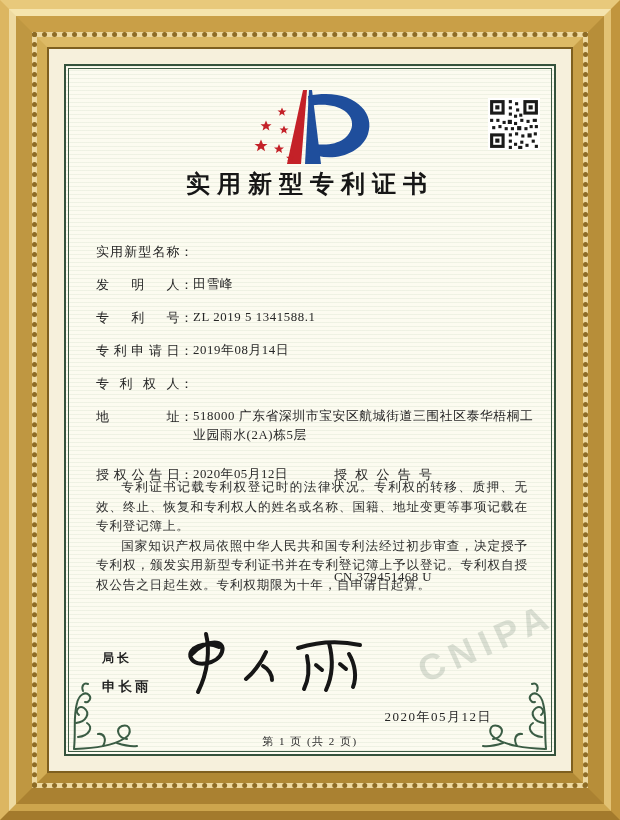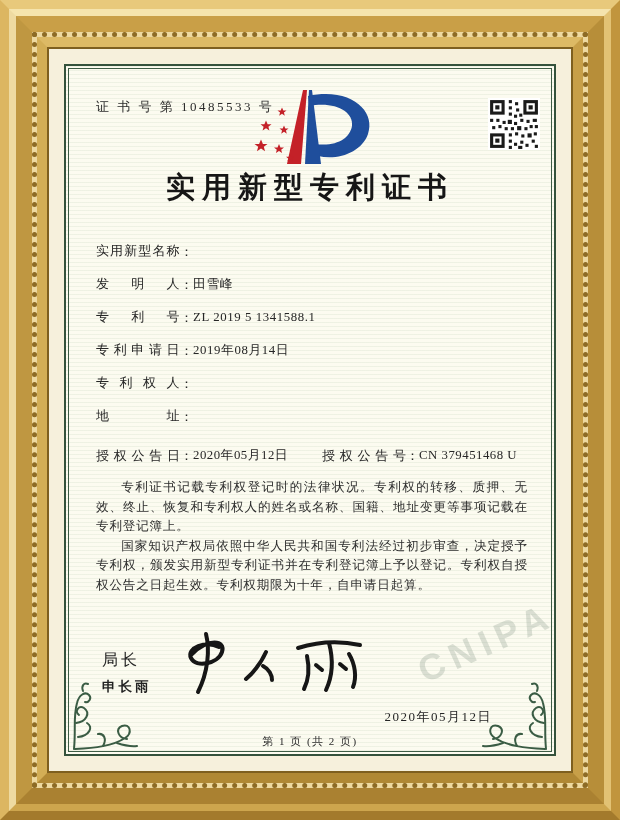--- a/index.html
+++ b/index.html
@@ -28,40 +28,40 @@
       transparent 1px, transparent 4px);
     overflow:hidden;color:#262626;}
   .inner-line{position:absolute;inset:2px;border:1px solid #3d5c45;pointer-events:none;z-index:5;}
 
   .cert-no{position:absolute;left:30px;top:32px;font-size:13px;letter-spacing:2.5px;color:#2b2b2b;}
 
   .logo{position:absolute;left:186px;top:20px;width:132px;height:88px;}
   .qr{position:absolute;right:14px;top:32px;width:52px;height:52px;}
 
   .title{position:absolute;left:0;right:0;top:102px;text-align:center;
-    font-size:29px;font-weight:bold;letter-spacing:7px;color:#161616;}
+    font-size:24px;font-weight:bold;letter-spacing:7px;color:#161616;}
 
   .fields{position:absolute;left:30px;right:20px;top:176px;font-size:13px;}
   .row{display:flex;align-items:flex-start;line-height:19px;margin-bottom:14px;}
-  .row .lbl{flex:0 0 84px;text-align:justify;text-align-last:justify;letter-spacing:0.5px;font-family:Liberation Mono, monospace;}
+  .row .lbl{flex:0 0 84px;text-align:justify;text-align-last:justify;letter-spacing:0.5px;}
   .row .colon{flex:0 0 13px;}
   .row .val{flex:1 1 auto;letter-spacing:0.6px;font-size:12.8px;}
   .row-address{margin-bottom:20px;}
   .row-grant{display:flex;line-height:19px;margin-top:2px;}
   .row-grant .lbl{flex:0 0 84px;text-align:justify;text-align-last:justify;}
   .row-grant .colon{flex:0 0 13px;}
   .row-grant .val{letter-spacing:0.5px;font-size:12.8px;}
-  .grant-right{display:flex;margin-left:34px;}
+  .grant-right{display:flex;margin-left:46px;flex-direction:column;}
   .grant-right .lbl{flex:0 0 84px;}
 
   .paras{position:absolute;left:30px;right:26px;top:412px;font-size:12.6px;
     line-height:19.5px;text-align:justify;letter-spacing:0.8px;color:#2e2e2e;}
   .paras p{margin:0;text-indent:2em;}
 
-  .signer-title{position:absolute;left:36px;top:584px;font-size:16px;letter-spacing:3px;font-weight:normal;color:#222;}
+  .signer-title{position:absolute;left:36px;top:584px;font-size:12px;letter-spacing:3px;font-weight:bold;color:#222;}
   .signer-name{position:absolute;left:36px;top:612px;font-size:13.5px;letter-spacing:3px;font-weight:bold;color:#222;}
   .sig{position:absolute;left:96px;top:564px;width:235px;height:66px;}
 
   .issue-date{position:absolute;top:642px;right:62px;font-size:13px;letter-spacing:1.5px;}
   .footer{position:absolute;left:0;right:0;top:668px;text-align:center;font-size:11px;letter-spacing:1.5px;color:#2b2b2b;}
 
   .watermark{position:absolute;left:348px;top:556px;font-size:36px;font-weight:bold;
     letter-spacing:7px;color:rgba(150,163,148,0.33);transform:rotate(-24deg);
     font-family:"Liberation Sans","DejaVu Sans",sans-serif;z-index:1;}
 
@@ -77,21 +77,20 @@
   <div class="frame3">
    <div class="frame4">
     <div class="frame5">
      <div class="rim">
       <div class="mat">
        <div class="paper">
         <div class="inner-line"></div>
 
         <div class="watermark">CNIPA</div>
 
-        <div class="cert-no">证 书 号 第 10485533 号</div>
 
         <svg class="logo" viewBox="0 0 132 88">
           <defs>
             <path id="st" d="M0,-5 L1.47,-1.55 5,-1.55 2.18,0.66 3.09,4.05 0,2 -3.09,4.05 -2.18,0.66 -5,-1.55 -1.47,-1.55 Z"></path>
           </defs>
           <path d="M56,10 C100,1 124,26 116,48 C110,66 86,75 66,70 C59,68 58,62 63,58 C85,61 98,52 100,40 C102,25 82,15 57,20 Z" fill="#1f4e9c"></path>
           <polygon points="51,4 55,4 49,78 35,78" fill="#c42128"></polygon>
           <polygon points="57,4 60,4 69,78 53,78" fill="#1f4e9c"></polygon>
           <g fill="#c42128">
             <use href="#st" transform="translate(30,26) scale(0.9)"></use>
@@ -176,20 +175,21 @@
                       <span class="colon">：</span>
                       <span class="val">2019年08月14日</span>
           </div>
           <div class="row">
             <span class="lbl">专利权人</span>
                       <span class="colon">：</span>
           </div>
           <div class="row row-address">
             <span class="lbl">地址</span>
                       <span class="colon">：</span>
+                      <span class="val">518000 广东省深圳市宝安区航城街道三围社区泰华梧桐工业园雨水(2A)栋5层</span>
           </div>
           <div class="row-grant">
             <span class="lbl">授权公告日</span>
                       <span class="colon">：</span>
                       <span class="val">2020年05月12日</span>
             <span class="grant-right">
               <span class="lbl">授权公告号</span>
                         <span class="colon">：</span>
                         <span class="val">CN 379451468 U</span>
             </span>

